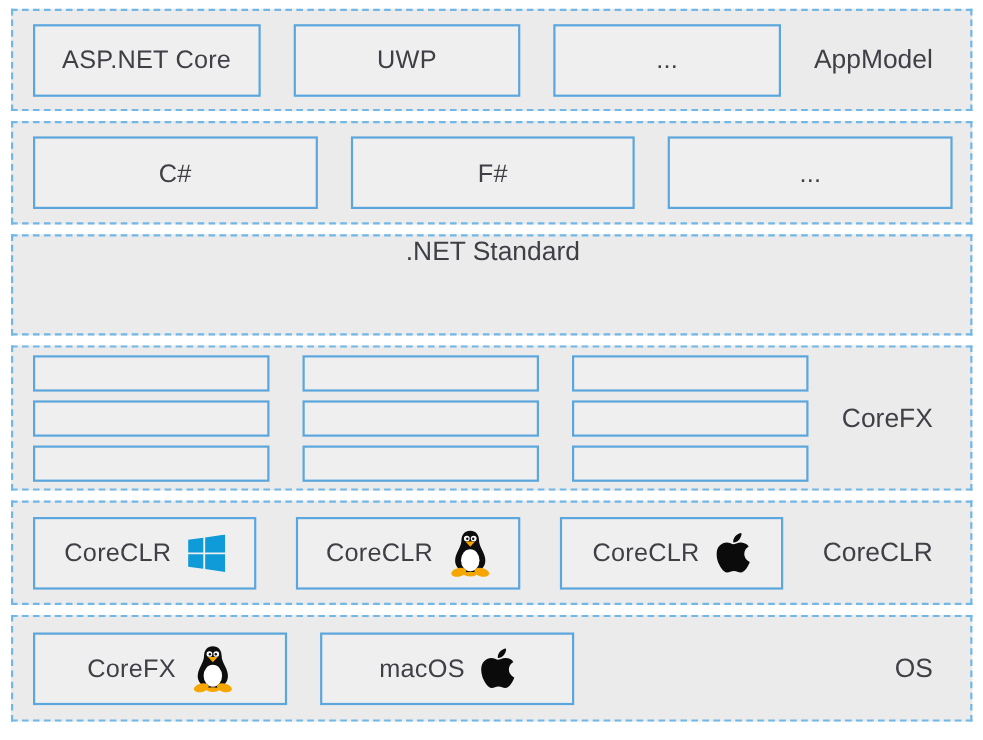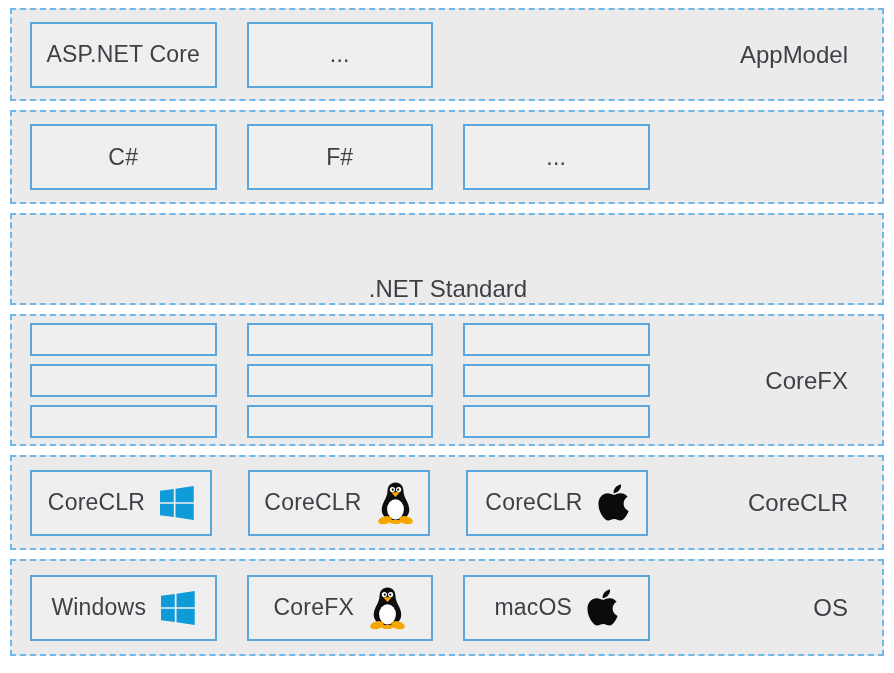--- a/index.html
+++ b/index.html
@@ -25,31 +25,31 @@
   .diagram {
     position: relative;
     margin: 8px 10px 0 10px;
     width: 874px;
   }
   .sec {
     border: 2px dashed var(--dashed-border);
     background: var(--section-bg);
     margin-bottom: 9px;
     display: grid;
-    grid-template-columns: repeat(4, 1fr);
+    grid-template-columns: repeat(3, 1fr);
     column-gap: 30px;
     align-items: center;
     padding: 0 16px 0 18px;
   }
   .sec-appmodel  { height: 93px; }
   .sec-languages { height: 94px; }
   .sec-netstandard {
     height: 92px;
     display: flex;
-    align-items: flex-end;
+    align-items: flex-start;
     justify-content: center;
   }
   .sec-corefx {
     height: 132px;
     grid-template-rows: repeat(3, 33px);
     row-gap: 8px;
     padding-top: 7px;
     padding-bottom: 7px;
   }
   .sec-coreclr { height: 95px; gap: 36px; }
@@ -84,20 +84,23 @@
   .icon svg { display: block; }
 </style>
 </head>
 <body>
 
 <div class="diagram">
 
   <div class="sec sec-appmodel">
     <div class="box">
       <span>ASP.NET Core</span>
+    </div>
+    <div class="box">
+      <span>UWP</span>
     </div>
     <div class="box">
       <span>...</span>
     </div>
     <div class="sec-label">AppModel</div>
   </div>
 
   <div class="sec sec-languages">
     <div class="box">
       <span>C#</span>
@@ -159,28 +162,20 @@
         <svg viewBox="0 0 384 512" width="31" height="41">
             <path fill="var(--apple-black)" d="M318.7 268.7c-.2-36.7 16.4-64.4 50-84.8-18.8-26.9-47.2-41.7-84.7-44.6-35.5-2.8-74.3 20.7-88.5 20.7-15 0-49.4-19.7-76.4-19.7C63.3 141.2 4 184.8 4 273.5q0 39.3 14.4 81.2c12.8 36.7 59 126.7 107.2 125.2 25.2-.6 43-17.9 75.8-17.9 31.8 0 48.3 17.9 76.4 17.9 48.6-.7 90.4-82.5 102.6-119.3-65.2-30.7-61.7-90-61.7-91.9zm-56.6-164.2c27.3-32.4 24.8-61.9 24-72.5-24.1 1.4-52 16.4-67.9 34.9-17.5 19.8-27.8 44.3-25.6 71.9 26.1 2 49.9-11.4 69.5-34.3z"></path>
           </svg>
       </span>
     </div>
     <div class="sec-label">CoreCLR</div>
   </div>
 
   <div class="sec sec-os">
     <div class="box">
-      <span>Windows</span>
-      <span class="icon">
-        <svg viewBox="0 0 88 88" width="34" height="34">
-            <path fill="var(--windows-blue)" d="M0,12.4 L35.7,7.5 L35.7,42 L0,42 Z M40.2,6.9 L87.3,0 L87.3,42 L40.2,42 Z M0,46 L35.7,46 L35.7,80.5 L0,75.6 Z M40.2,46 L87.3,46 L87.3,88 L40.2,81.1 Z"></path>
-          </svg>
-      </span>
-    </div>
-    <div class="box">
       <span>CoreFX</span>
       <span class="icon">
         <svg viewBox="0 0 44 52" width="37" height="44">
           <path fill="#0e0e10" d="M22 1.5c6 0 9.5 4.5 9.5 10.5 0 3.6 1.6 7.1 3.6 11.1 2.5 5 4.4 10.4 2.4 15.4-2.1 5.4-7.5 8.6-15.5 8.6s-13.4-3.2-15.5-8.6c-2-5 -.1-10.4 2.4-15.4 2-4 3.6-7.5 3.6-11.1C12.5 6 16 1.5 22 1.5z"></path>
           <circle cx="18.3" cy="10" r="3.1" fill="#fff"></circle>
           <circle cx="25.7" cy="10" r="3.1" fill="#fff"></circle>
           <circle cx="18.8" cy="10.2" r="1.3" fill="#0e0e10"></circle>
           <circle cx="25.2" cy="10.2" r="1.3" fill="#0e0e10"></circle>
           <path fill="var(--tux-orange)" d="M16.8 13.2 h10.4 l-5.2 5.6 z"></path>
           <ellipse cx="22" cy="33.5" rx="10" ry="12" fill="#fff"></ellipse>

